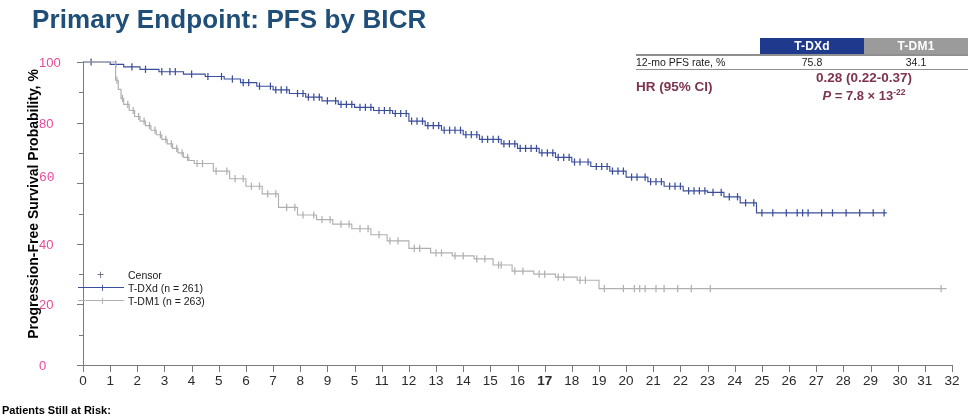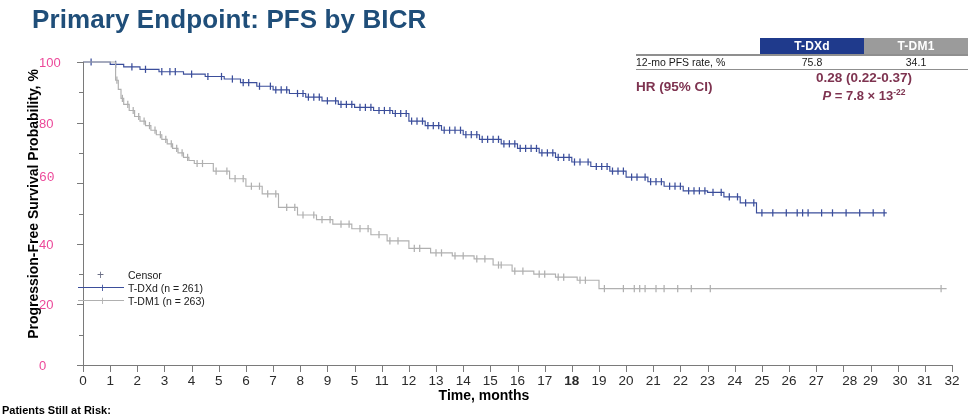--- a/index.html
+++ b/index.html
@@ -327,54 +327,53 @@
         <div class="xtick-label" style="left: 408.875px; top: 327px;">12</div>
         <div class="tick" style="left: 436.031px; top: 320px; width: 1px; height: 6px;"></div>
         <div class="xtick-label" style="left: 436.031px; top: 327px;">13</div>
         <div class="tick" style="left: 463.188px; top: 320px; width: 1px; height: 6px;"></div>
         <div class="xtick-label" style="left: 463.188px; top: 327px;">14</div>
         <div class="tick" style="left: 490.344px; top: 320px; width: 1px; height: 6px;"></div>
         <div class="xtick-label" style="left: 490.344px; top: 327px;">15</div>
         <div class="tick" style="left: 517.5px; top: 320px; width: 1px; height: 6px;"></div>
         <div class="xtick-label" style="left: 517.5px; top: 327px;">16</div>
         <div class="tick" style="left: 544.656px; top: 320px; width: 1px; height: 6px;"></div>
-        <div class="xtick-label" style="left: 544.656px; top: 327px;">17</div>
+        <div class="xtick-label" style="left: 544.656px; top: 327px; font-weight: bold;">17</div>
         <div class="tick" style="left: 571.812px; top: 320px; width: 1px; height: 6px;"></div>
-        <div class="xtick-label" style="left: 571.812px; top: 327px; font-weight: bold;">18</div>
+        <div class="xtick-label" style="left: 571.812px; top: 327px;">18</div>
         <div class="tick" style="left: 598.969px; top: 320px; width: 1px; height: 6px;"></div>
         <div class="xtick-label" style="left: 598.969px; top: 327px;">19</div>
         <div class="tick" style="left: 626.125px; top: 320px; width: 1px; height: 6px;"></div>
         <div class="xtick-label" style="left: 626.125px; top: 327px;">20</div>
         <div class="tick" style="left: 653.281px; top: 320px; width: 1px; height: 6px;"></div>
         <div class="xtick-label" style="left: 653.281px; top: 327px;">21</div>
         <div class="tick" style="left: 680.438px; top: 320px; width: 1px; height: 6px;"></div>
         <div class="xtick-label" style="left: 680.438px; top: 327px;">22</div>
         <div class="tick" style="left: 707.594px; top: 320px; width: 1px; height: 6px;"></div>
         <div class="xtick-label" style="left: 707.594px; top: 327px;">23</div>
         <div class="tick" style="left: 734.75px; top: 320px; width: 1px; height: 6px;"></div>
         <div class="xtick-label" style="left: 734.75px; top: 327px;">24</div>
         <div class="tick" style="left: 761.906px; top: 320px; width: 1px; height: 6px;"></div>
         <div class="xtick-label" style="left: 761.906px; top: 327px;">25</div>
         <div class="tick" style="left: 789.062px; top: 320px; width: 1px; height: 6px;"></div>
         <div class="xtick-label" style="left: 789.062px; top: 327px;">26</div>
         <div class="tick" style="left: 816.219px; top: 320px; width: 1px; height: 6px;"></div>
         <div class="xtick-label" style="left: 816.219px; top: 327px;">27</div>
         <div class="tick" style="left: 843.375px; top: 320px; width: 1px; height: 6px;"></div>
-        <div class="xtick-label" style="left: 843.375px; top: 327px; text-align: right;">28</div>
+        <div class="xtick-label" style="left: 843.375px; top: 327px;">28</div>
         <div class="tick" style="left: 870.531px; top: 320px; width: 1px; height: 6px;"></div>
         <div class="xtick-label" style="left: 870.531px; top: 327px;">29</div>
         <div class="tick" style="left: 897.688px; top: 320px; width: 1px; height: 6px;"></div>
         <div class="xtick-label" style="left: 900px; top: 327px;">30</div>
         <div class="tick" style="left: 924.844px; top: 320px; width: 1px; height: 6px;"></div>
         <div class="xtick-label" style="left: 924.844px; top: 327px;">31</div>
         <div class="tick" style="left: 952px; top: 320px; width: 1px; height: 6px;"></div>
         <div class="xtick-label" style="left: 952px; top: 327px;">32</div>
       </div>
     <div class="ylab-text">Progression-Free Survival Probability, %</div>
-    <div class="xlab-text" style="top:341px;">Time,  months</div>
   </div>
 
   <div id="legend">
       <div class="lg-row">
         <span class="lg-key">
           <span class="lg-plus center" style="color: rgb(107, 111, 134);">+</span>
         </span>
         <span class="lg-text">Censor</span>
       </div>
       <div class="lg-row">

